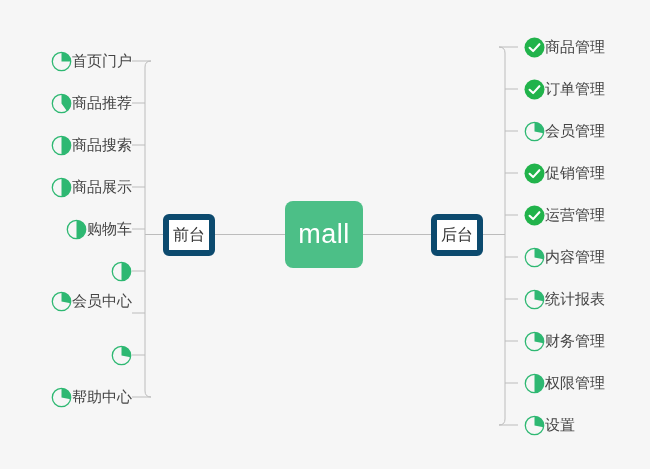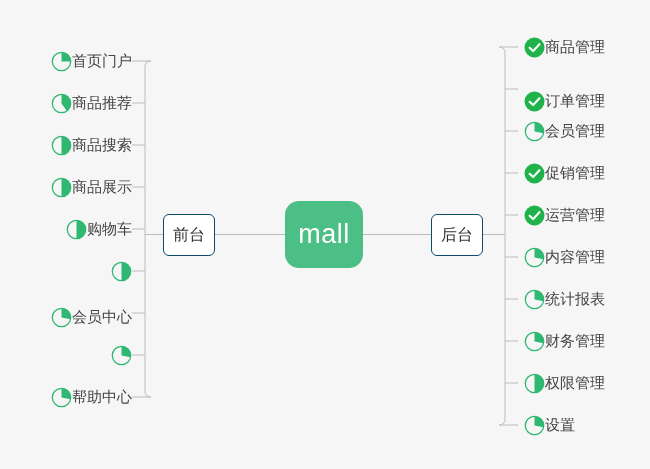--- a/index.html
+++ b/index.html
@@ -36,37 +36,37 @@
     stroke-width: 1;
   }
   
   .center-node {
     position: absolute;
     left: 285px;
     top: 201px;
     width: 78px;
     height: 67px;
     background: #4cbf87;
-    border-radius: 14px;
+    border-radius: 8px;
     display: flex;
     align-items: center;
     justify-content: center;
     color: #ffffff;
     font-size: 27px;
     letter-spacing: 0.5px;
     box-sizing: border-box;
   }
   
   .branch-node {
     position: absolute;
     top: 214px;
     width: 52px;
     height: 42px;
     background: #ffffff;
-    border: 1px solid #0c4a6e;
+    border: 6px solid #0c4a6e;
     border-radius: 6px;
     display: flex;
     align-items: center;
     justify-content: center;
     color: #333333;
     font-size: 16px;
     box-sizing: border-box;
   }
   .branch-left  { left: 163px; }
   .branch-right { left: 431px; }
@@ -175,21 +175,21 @@
         <span class="leaf-label">购物车</span>
       </div>
       <div class="leaf leaf-left" style="top: 258px;">
         <span class="icon">
           <svg width="21" height="21" viewBox="0 0 21 21">
     <circle cx="10.5" cy="10.5" r="9.2" fill="none" stroke="#2eb872" stroke-width="1.3"></circle>
     <path d="M 10.5 10.5 L 10.5 1.3000000000000007 A 9.2 9.2 0 0 1 10.500000000000002 19.7 Z" fill="#2eb872"></path>
   </svg>
         </span>
       </div>
-      <div class="leaf leaf-left" style="top: 304px;">
+      <div class="leaf leaf-left" style="top: 288px;">
         <span class="icon">
           <svg width="21" height="21" viewBox="0 0 21 21">
     <circle cx="10.5" cy="10.5" r="9.2" fill="none" stroke="#2eb872" stroke-width="1.3"></circle>
     <path d="M 10.5 10.5 L 10.5 1.3000000000000007 A 9.2 9.2 0 0 1 19.537042706703936 12.223908094188669 Z" fill="#2eb872"></path>
   </svg>
         </span>
         <span class="leaf-label">会员中心</span>
       </div>
       <div class="leaf leaf-left" style="top: 342px;">
         <span class="icon">
@@ -210,21 +210,21 @@
       </div>
       <div class="leaf leaf-right" style="top: 34px;">
         <span class="icon">
           <svg width="21" height="21" viewBox="0 0 21 21">
     <circle cx="10.5" cy="10.5" r="10" fill="#21b34b"></circle>
     <path d="M 5.6 10.8 L 9.1 14.1 L 15.4 7.2" fill="none" stroke="#ffffff" stroke-width="2.1" stroke-linecap="round" stroke-linejoin="round"></path>
   </svg>
         </span>
         <span class="leaf-label">商品管理</span>
       </div>
-      <div class="leaf leaf-right" style="top: 88px;">
+      <div class="leaf leaf-right" style="top: 76px;">
         <span class="icon">
           <svg width="21" height="21" viewBox="0 0 21 21">
     <circle cx="10.5" cy="10.5" r="10" fill="#21b34b"></circle>
     <path d="M 5.6 10.8 L 9.1 14.1 L 15.4 7.2" fill="none" stroke="#ffffff" stroke-width="2.1" stroke-linecap="round" stroke-linejoin="round"></path>
   </svg>
         </span>
         <span class="leaf-label">订单管理</span>
       </div>
       <div class="leaf leaf-right" style="top: 118px;">
         <span class="icon">

